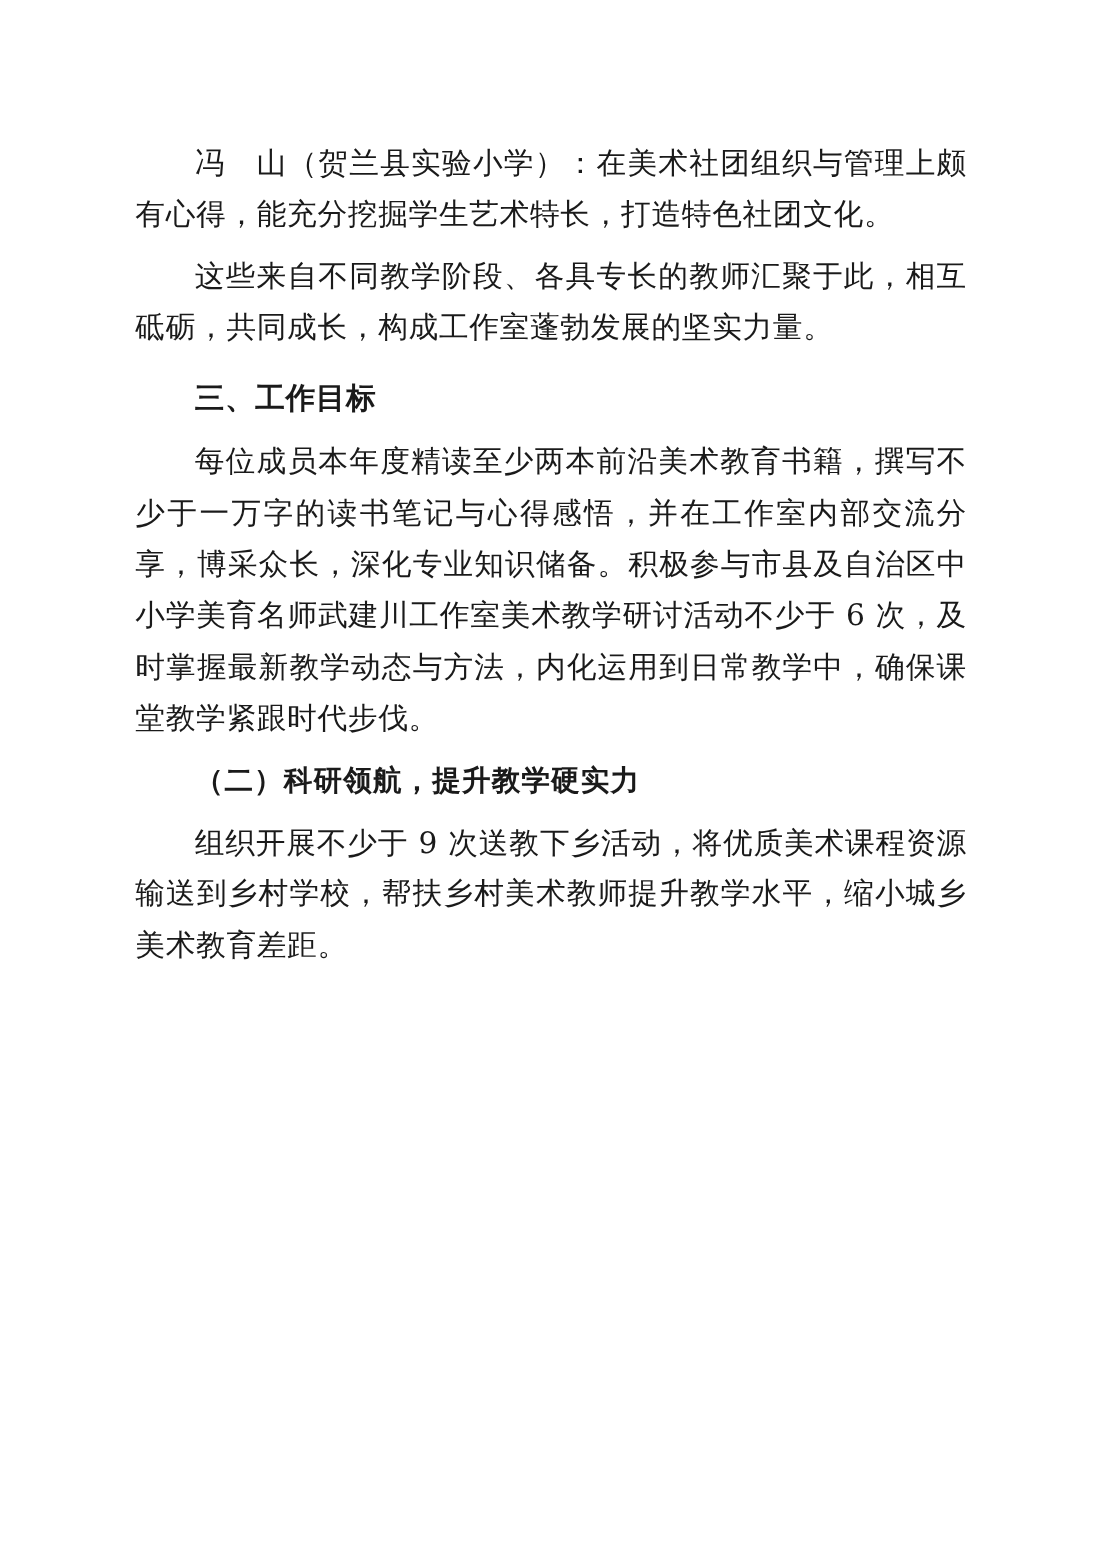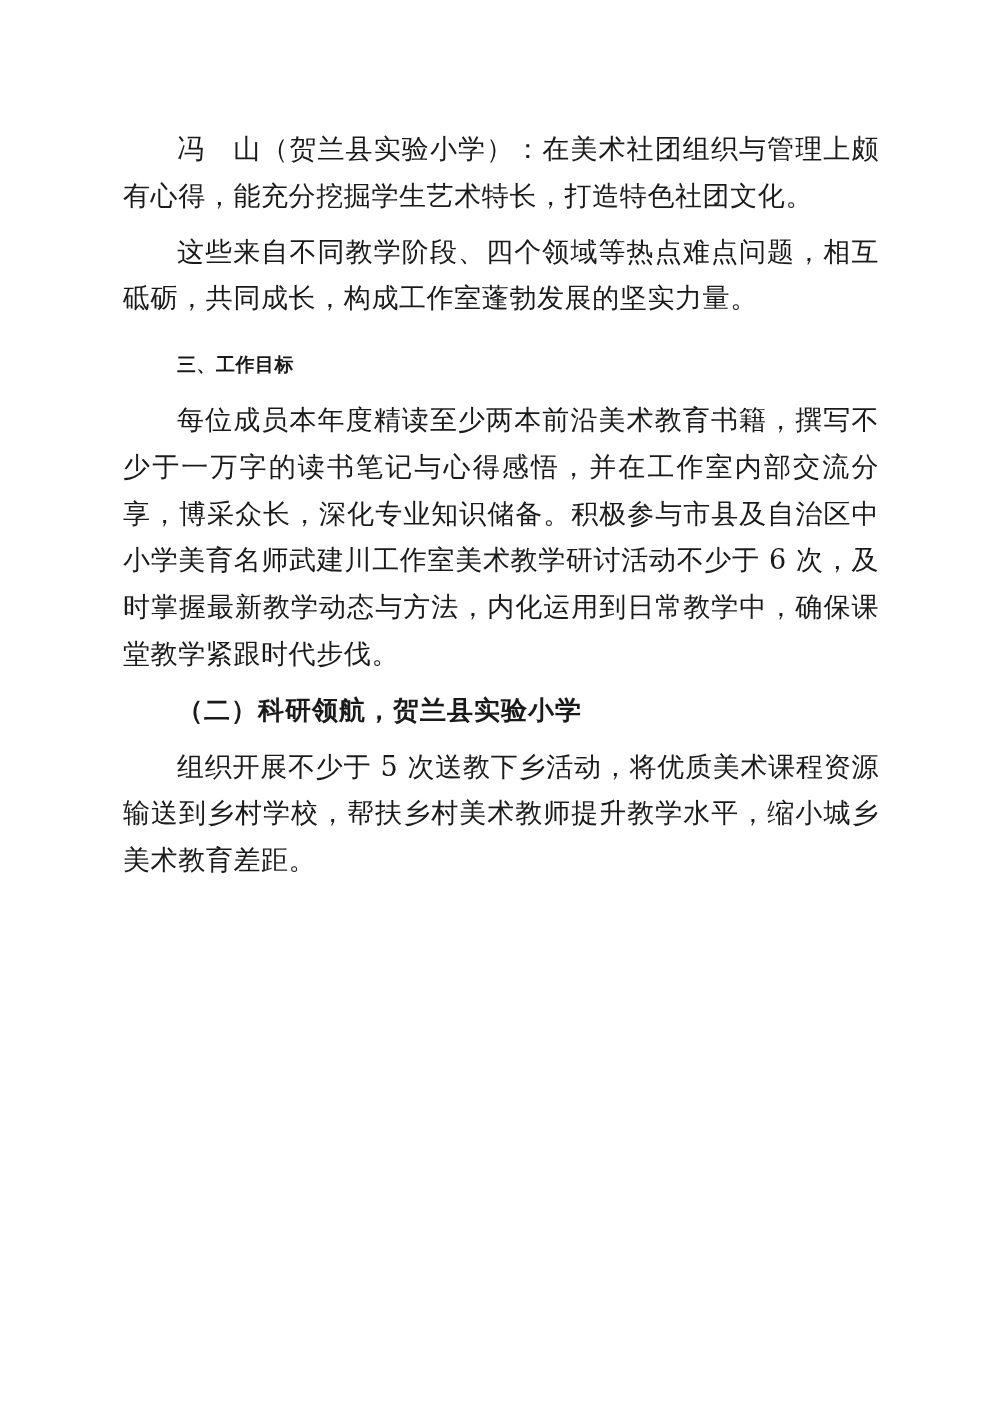--- a/index.html
+++ b/index.html
@@ -17,41 +17,41 @@
   .para {
     margin: 0 0 9px 0;
     text-indent: 54px;
     text-align: justify;
     text-align-last: left;
     letter-spacing: 0.6px;
   }
   .h1 {
     margin: 20px 0 8px 0;
     text-indent: 54px;
-    font-family: Liberation Serif, serif;
+    font-family: Liberation Mono, monospace;
     font-weight: bold;
-    font-size: 19px;
+    font-size: 27px;
     letter-spacing: 0.5px;
   }
   .h2 {
     margin: 2px 0 10px 0;
     text-indent: 54px;
     font-family: "DejaVu Serif", "Liberation Serif", serif;
     font-weight: bold;
     font-size: 26px;
     letter-spacing: 1px;
   }
 </style>
 </head>
 <body>
 
 <div class="page">
   <p class="para">冯　山（贺兰县实验小学）：在美术社团组织与管理上颇有心得，能充分挖掘学生艺术特长，打造特色社团文化。</p>
-  <p class="para">这些来自不同教学阶段、四个领域等热点难点问题，相互砥砺，共同成长，构成工作室蓬勃发展的坚实力量。</p>
+  <p class="para">这些来自不同教学阶段、各具专长的教师汇聚于此，相互砥砺，共同成长，构成工作室蓬勃发展的坚实力量。</p>
 
   <div class="h1">三、工作目标</div>
 
   <p class="para">每位成员本年度精读至少两本前沿美术教育书籍，撰写不少于一万字的读书笔记与心得感悟，并在工作室内部交流分享，博采众长，深化专业知识储备。积极参与市县及自治区中小学美育名师武建川工作室美术教学研讨活动不少于 6 次，及时掌握最新教学动态与方法，内化运用到日常教学中，确保课堂教学紧跟时代步伐。</p>
 
-  <div class="h2">（二）科研领航，贺兰县实验小学</div>
+  <div class="h2">（二）科研领航，提升教学硬实力</div>
 
-  <p class="para">组织开展不少于 5 次送教下乡活动，将优质美术课程资源输送到乡村学校，帮扶乡村美术教师提升教学水平，缩小城乡美术教育差距。</p>
+  <p class="para">组织开展不少于 9 次送教下乡活动，将优质美术课程资源输送到乡村学校，帮扶乡村美术教师提升教学水平，缩小城乡美术教育差距。</p>
 </div>
 
 </body></html>

